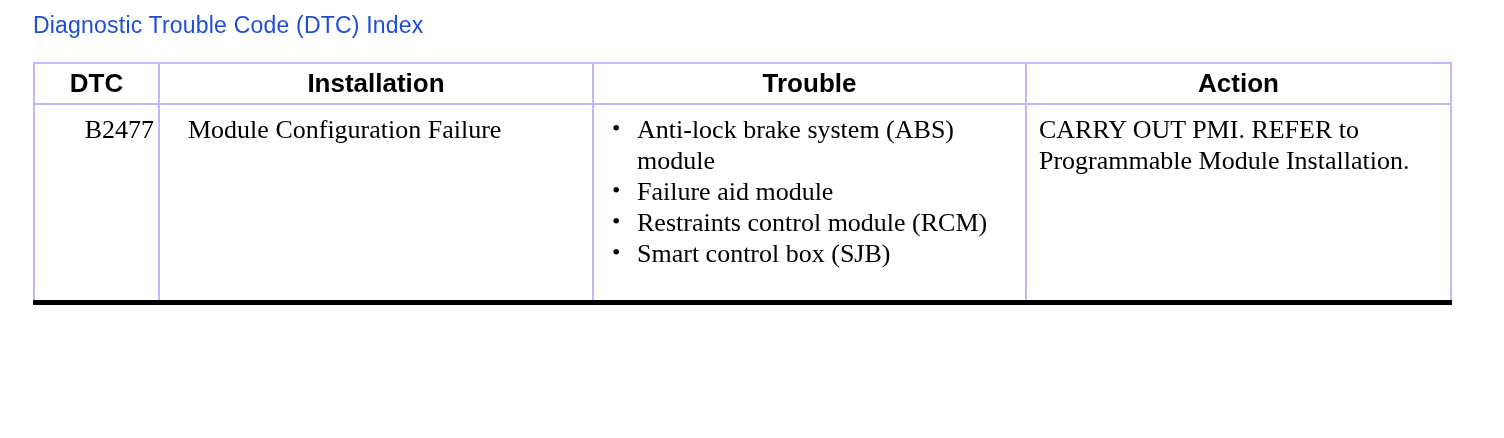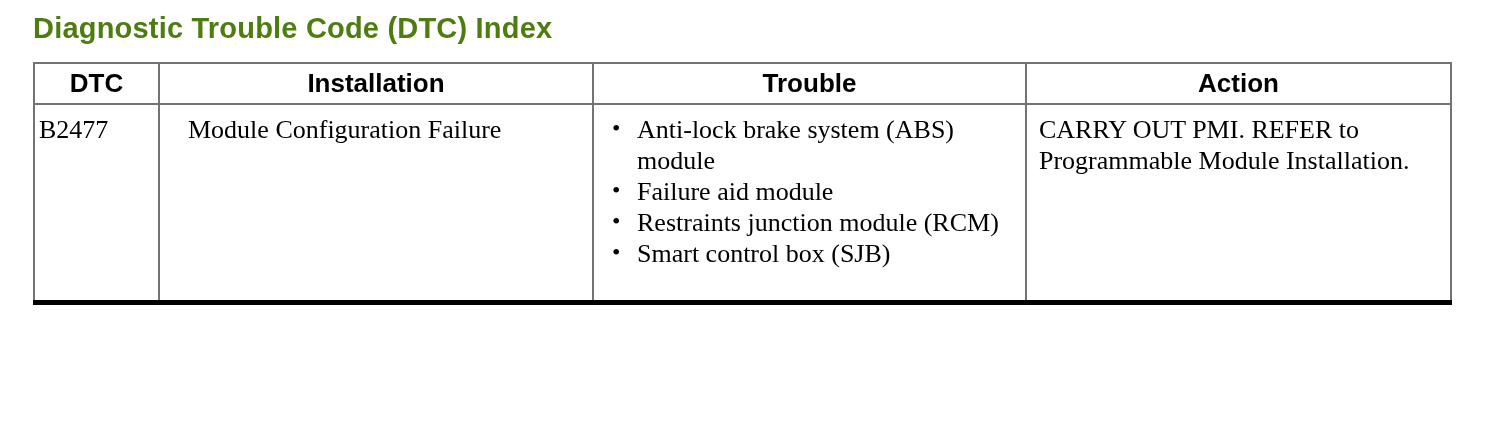--- a/index.html
+++ b/index.html
@@ -15,38 +15,38 @@
     position: relative;
     width: 1504px;
     height: 438px;
     background: #ffffff;
   }
   .doc-title {
     position: absolute;
     left: 33px;
     top: 12px;
     font-family: "Liberation Sans", sans-serif;
-    font-weight: bold;
-    font-size: 29px;
+    font-weight: normal;
+    font-size: 23px;
     letter-spacing: 0.2px;
-    color: #4d7c0f;
+    color: #1d4ed8;
     white-space: nowrap;
   }
   table.dtc-table {
     position: absolute;
     left: 33px;
     top: 62px;
     width: 1417px;
     border-collapse: collapse;
     table-layout: fixed;
     background: #ffffff;
   }
   table.dtc-table th,
   table.dtc-table td {
-    border: 2px solid #737373;
+    border: 2px solid #c4b5fd;
   }
   table.dtc-table {
     border: 2px solid #000000;
     border-bottom: 5px solid #000000;
   }
   col.c-dtc    { width: 125px; }
   col.c-desc   { width: 434px; }
   col.c-source { width: 433px; }
   col.c-action { width: 425px; }
   th {
@@ -60,21 +60,21 @@
   }
   td {
     vertical-align: top;
     font-size: 26px;
     line-height: 31px;
     padding: 9px 12px 8px 12px;
   }
   tr.row-1 td { height: 198px; }
   tr.row-2 td { height: 100px; }
   td.cell-dtc {
-    text-align: left;
+    text-align: right;
     padding-left: 4px;
     padding-right: 4px;
   }
   td.cell-desc {
     padding-left: 28px;
   }
   td.cell-source {
     padding-left: 14px;
   }
   ul.source-list {
@@ -127,21 +127,21 @@
             <li>
               <span class="bullet">•</span>
               <span>Anti-lock brake system (ABS) module</span>
             </li>
             <li>
               <span class="bullet">•</span>
               <span>Failure aid module</span>
             </li>
             <li>
               <span class="bullet">•</span>
-              <span>Restraints junction module (RCM)</span>
+              <span>Restraints control module (RCM)</span>
             </li>
             <li>
               <span class="bullet">•</span>
               <span>Smart control box (SJB)</span>
             </li>
           </ul>
         </td>
         <td class="cell-action">CARRY OUT PMI. REFER to Programmable Module Installation.</td>
       </tr>
     </tbody>

